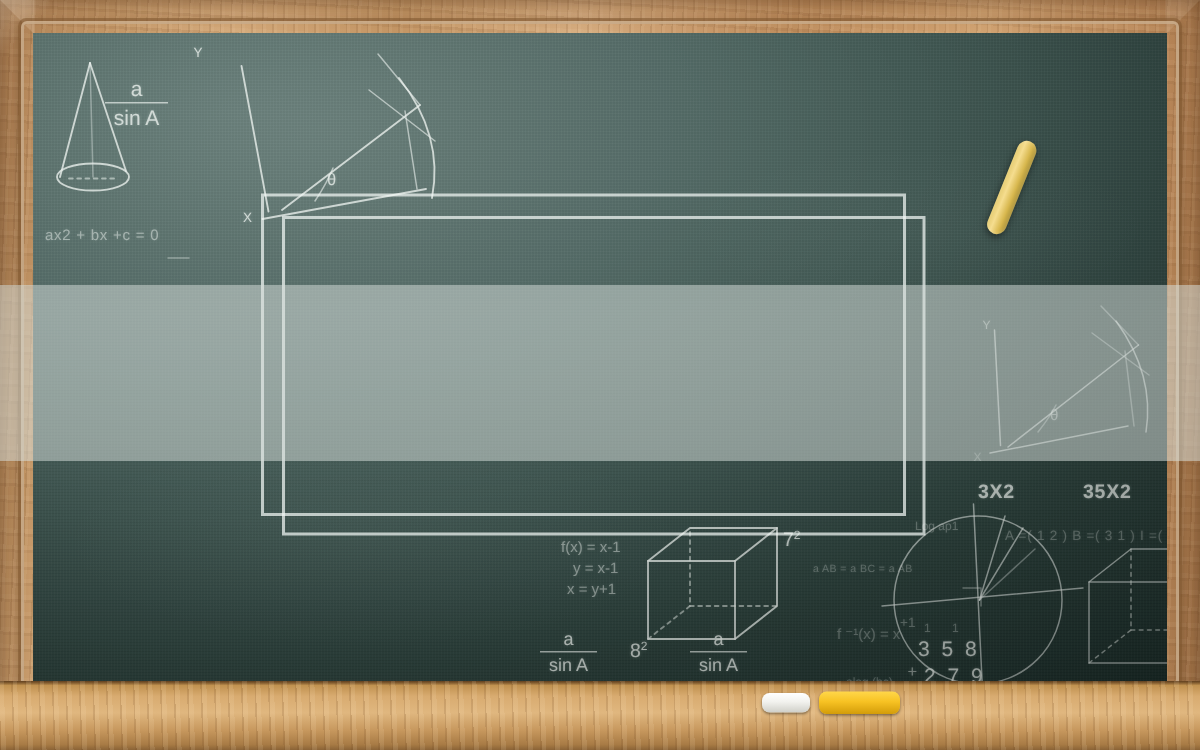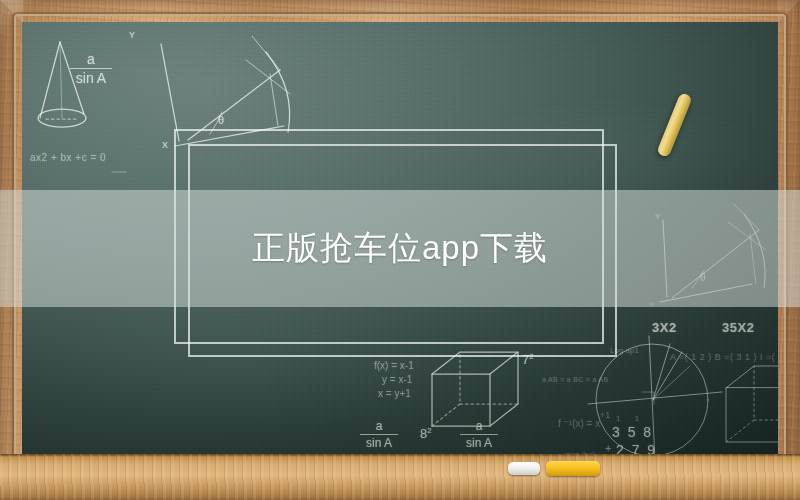--- a/index.html
+++ b/index.html
@@ -297,15 +297,14 @@
 
   <div class="ledge">
     <div class="ledge-top"></div>
     <div class="ledge-grain"></div>
   </div>
 
   <div class="chalk white"></div>
   <div class="chalk yellow"></div>
 
   <div class="band"></div>
-  <div class="band-title">正版抢车位app下载</div>
 
 </div>
 
 </body></html>

